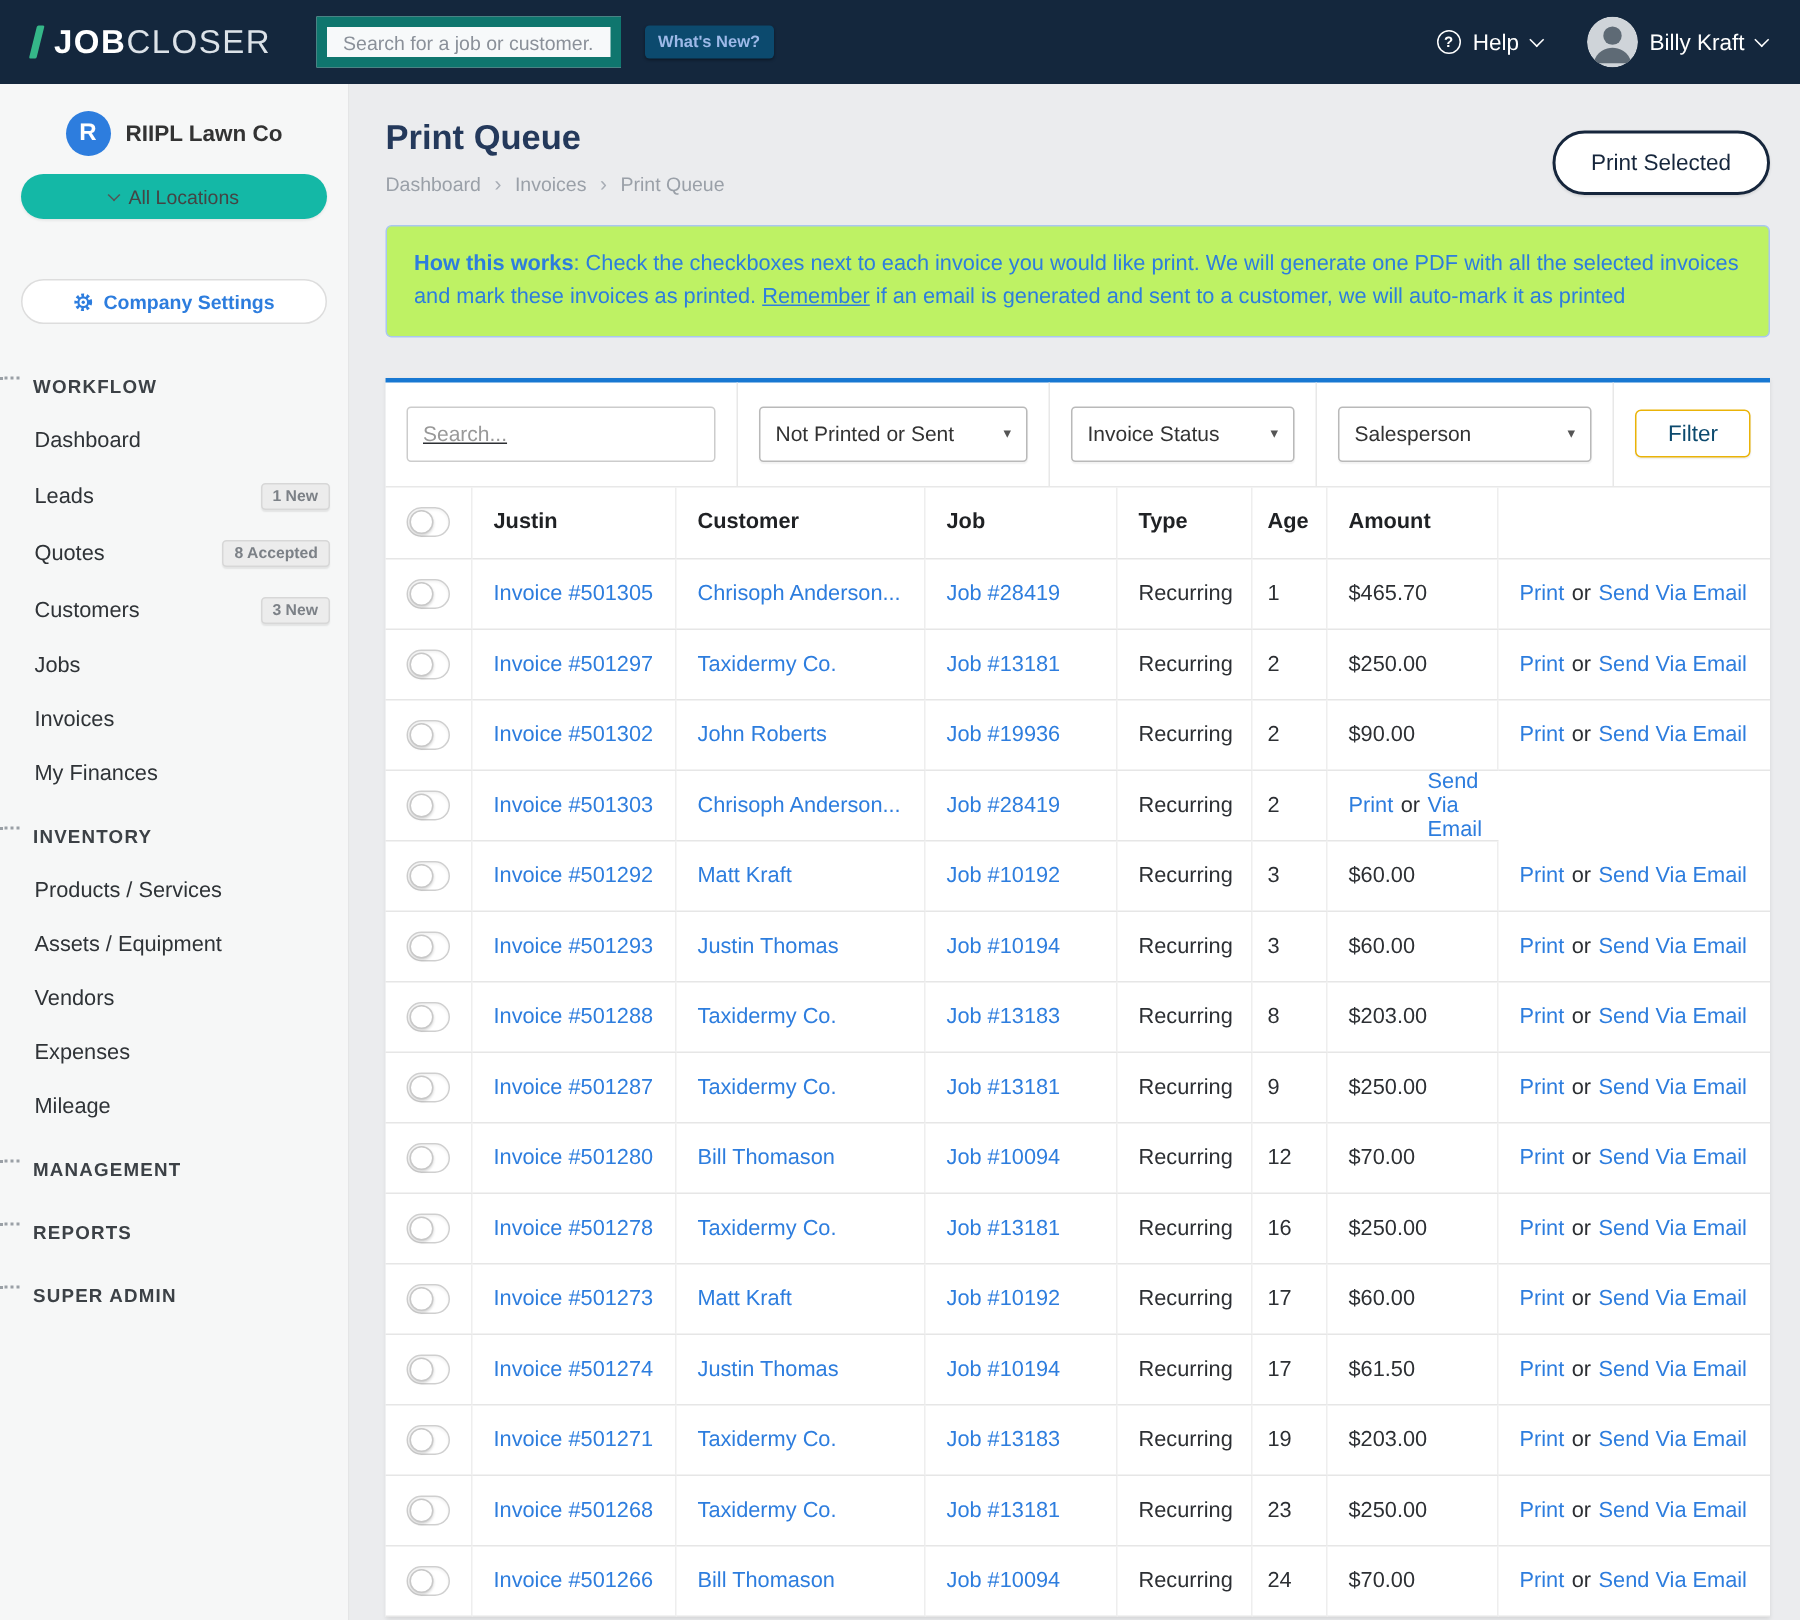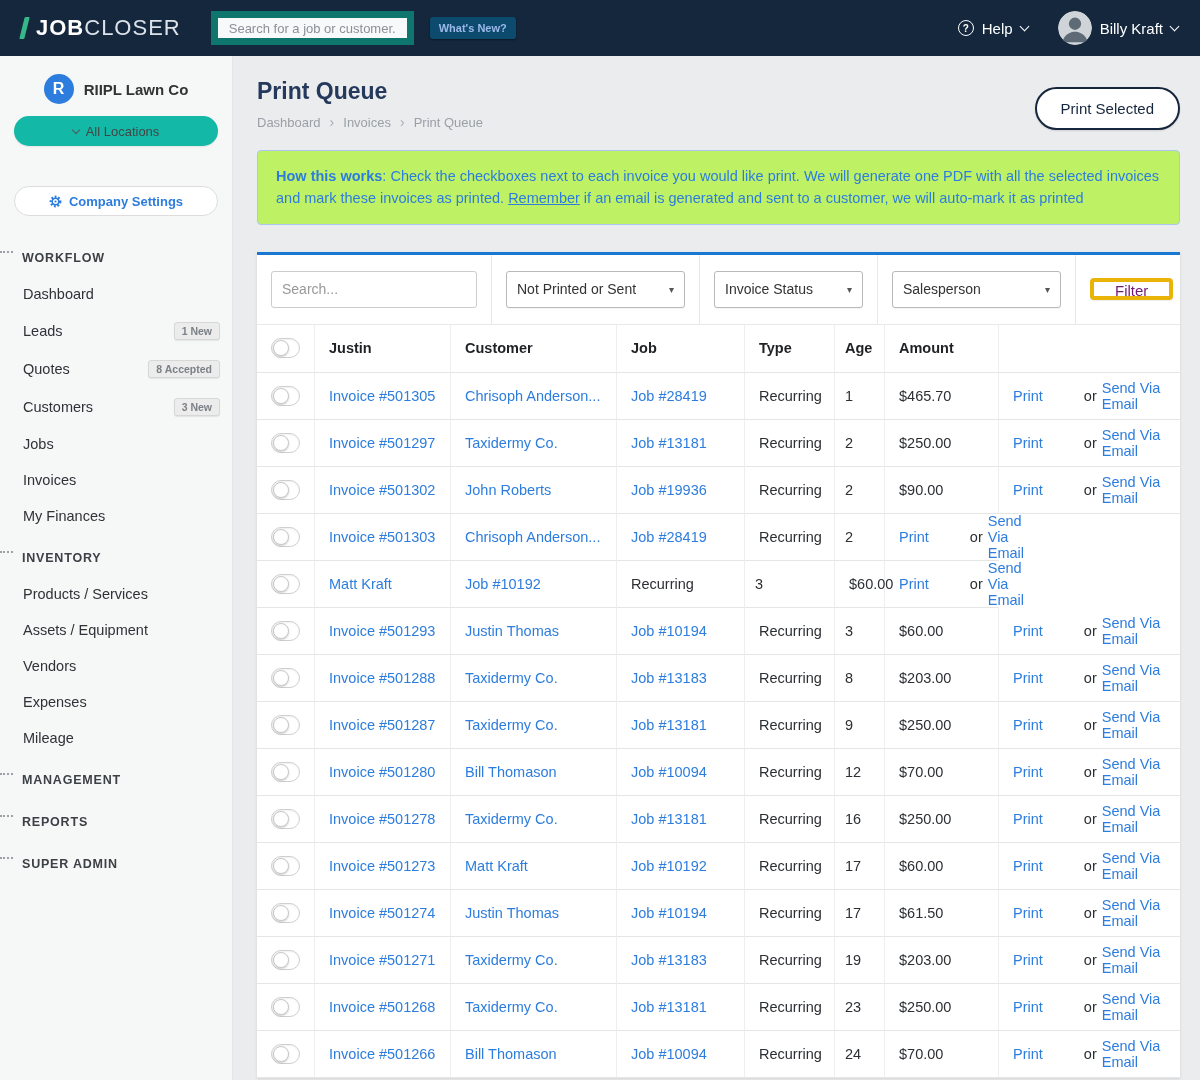--- a/index.html
+++ b/index.html
@@ -92,52 +92,52 @@
   }
   .info-lead { font-weight: bold; }
   .info-remember { text-decoration: underline; }
   
   .card {
     margin-top: 27px; background: #fff; border-top: 3px solid #1878d2;
     box-shadow: 0 1px 3px rgba(0,0,0,.10);
   }
   .filter-row { display: flex; align-items: stretch; border-bottom: 1px solid #e8e8e8; height: 70px; }
   .fcell { display: flex; align-items: center; padding: 0 14px; border-right: 1px solid #e8e8e8; }
-  .fcell-search { flex: 0 0 235px; }
+  .fcell-search { flex: 0 0 235px; text-decoration: underline; }
   .fcell-s1 { flex: 0 0 208px; }
   .fcell-s2 { flex: 0 0 178px; }
   .fcell-s3 { flex: 0 0 198px; }
   .fcell-btn { flex: 1; border-right: none; justify-content: center; }
   .filter-search {
     width: 100%; height: 37px; border: 1px solid #ccc; border-radius: 3px;
     padding: 0 10px; font-size: 14px; outline: none; font-family: "Liberation Sans", sans-serif; color: #444;
   }
   .filter-search::placeholder { color: #999; }
   .select {
     width: 100%; height: 37px; border: 1px solid #b9b9b9; border-radius: 3px;
     display: flex; align-items: center; justify-content: space-between; padding: 0 10px;
     font-size: 14px; color: #333; cursor: pointer; background: #fff; box-shadow: 0 1px 1px rgba(0,0,0,.05);
   }
   .caret { font-size: 10px; color: #555; }
   .btn-filter {
-    height: 22px; padding: 0 21px; background: #fff; border: 4px solid #eab308;
-    border-radius: 4px; font-size: 15px; color: #701a75; cursor: pointer;
+    height: 32px; padding: 0 21px; background: #fff; border: 1px solid #eab308;
+    border-radius: 4px; font-size: 15px; color: #0c4a6e; cursor: pointer;
     font-family: "Liberation Sans", sans-serif; box-shadow: 0 1px 1px rgba(0,0,0,.07);
   }
   
   .trow { display: grid; grid-template-columns: 58px 136px 166px 128px 90px 50px 114px 1fr; }
   .cell {
     display: flex; align-items: center; padding: 0 14px; height: 47px;
     border-bottom: 1px solid #e6e6e6; border-right: 1px solid #eee; font-size: 14.5px;
   }
   .cell.c-age { padding: 0 10px; }
   .cell.c-actions { border-right: none; gap: 5px; }
   .thead .cell { height: 48px; font-weight: bold; color: #1f2124; }
   .link { color: #2d7dde; cursor: pointer; text-decoration: none; }
-  .or-text { color: #2c2f33; margin-left: 36px; }
+  .or-text { color: #2c2f33; }
   .toggle {
     width: 38px; height: 20px; border: 1px solid #cfcfcf; border-radius: 11px;
     background: #fff; position: relative; display: inline-block; cursor: pointer;
     box-shadow: inset 0 1px 2px rgba(0,0,0,.06);
   }
   .toggle .knob {
     position: absolute; left: 1px; top: 1px; width: 16px; height: 16px; border-radius: 50%;
     background: #fff; border: 1px solid #c8c8c8; box-shadow: 0 1px 2px rgba(0,0,0,.18);
   }
 </style>
@@ -457,20 +457,23 @@
     </div>
   </div>
 
   <div class="trow">
     <div class="cell c-toggle">
                 <span class="toggle">
                   <span class="knob"></span>
                 </span>
               </div>
     <div class="cell">
+                <a class="link">Invoice #501292</a>
+              </div>
+    <div class="cell">
                 <a class="link">Matt Kraft</a>
               </div>
     <div class="cell">
                 <a class="link">Job #10192</a>
               </div>
     <div class="cell">Recurring</div>
     <div class="cell c-age">3</div>
     <div class="cell">$60.00</div>
     <div class="cell c-actions">
       <a class="link">Print</a>

